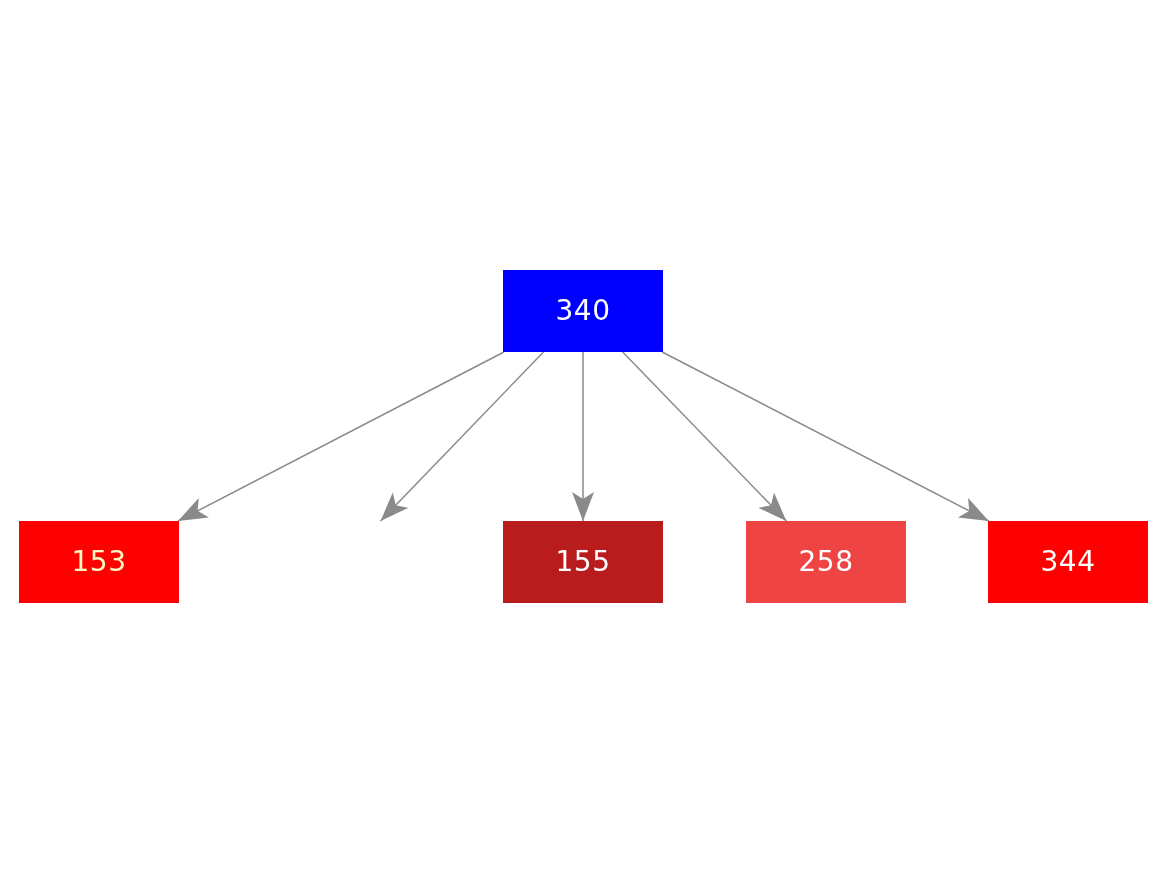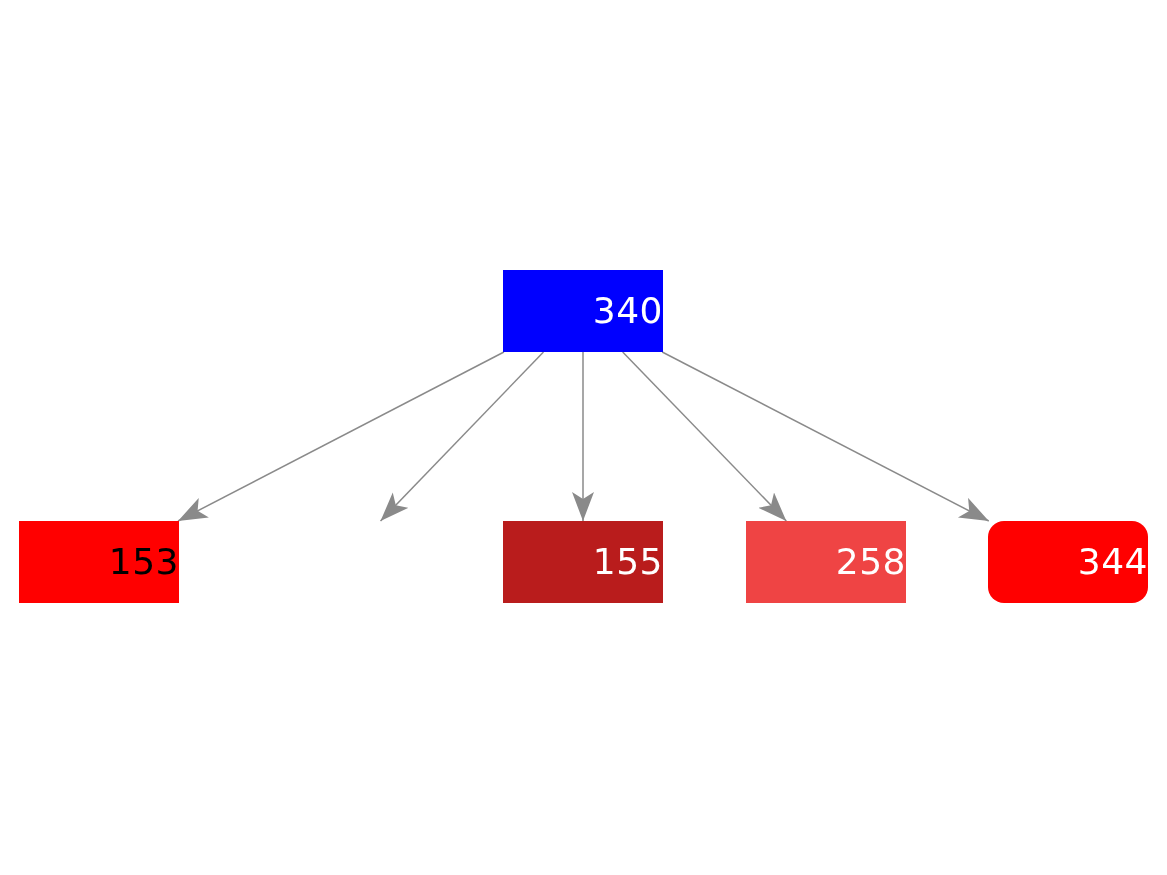--- a/index.html
+++ b/index.html
@@ -19,22 +19,22 @@
     position: absolute;
     left: 0;
     top: 0;
     width: 1167px;
     height: 875px;
   }
   .node {
     position: absolute;
     display: flex;
     align-items: center;
-    justify-content: flex-end;
-    font-size: 36px;
+    justify-content: center;
+    font-size: 28px;
     line-height: 1;
     letter-spacing: 0.5px;
     user-select: none;
   }
 </style>
 </head>
 <body>
 
 <div class="canvas">
   <svg class="edges" width="1167" height="875" viewBox="0 0 1167 875" xmlns="http://www.w3.org/2000/svg">
@@ -48,25 +48,25 @@
         <line x1="543.4701195219124" y1="352" x2="380.52988047808765" y2="521" stroke="#8a8a8a" stroke-width="1.5" marker-end="url(#arrowhead)"></line>
         <line x1="583" y1="352" x2="583" y2="521" stroke="#8a8a8a" stroke-width="1.5" marker-end="url(#arrowhead)"></line>
         <line x1="622.6932270916335" y1="352" x2="786.3067729083666" y2="521" stroke="#8a8a8a" stroke-width="1.5" marker-end="url(#arrowhead)"></line>
         <line x1="662.2231075697212" y1="352" x2="988.7768924302788" y2="521" stroke="#8a8a8a" stroke-width="1.5" marker-end="url(#arrowhead)"></line>
       </g>
   </svg>
 
 <div class="node" style="left: 503px; top: 270px; width: 160px; height: 82px; background: rgb(0, 0, 255); color: rgb(255, 255, 255);">
       <span>340</span>
     </div>
-    <div class="node" style="left: 19px; top: 521px; width: 160px; height: 82px; background: rgb(255, 0, 0); color: #000000;">
+    <div class="node" style="left: 19px; top: 521px; width: 160px; height: 82px; background: rgb(255, 0, 0); color: #fef9c3;">
       <span>153</span>
     </div>
     <div class="node" style="left: 503px; top: 521px; width: 160px; height: 82px; background: #b91c1c; color: rgb(255, 255, 255);">
       <span>155</span>
     </div>
     <div class="node" style="left: 746px; top: 521px; width: 160px; height: 82px; background: #ef4444; color: rgb(255, 255, 255);">
       <span>258</span>
     </div>
-    <div class="node" style="left: 988px; top: 521px; width: 160px; height: 82px; background: rgb(255, 0, 0); color: rgb(255, 255, 255); border-radius: 16px;">
+    <div class="node" style="left: 988px; top: 521px; width: 160px; height: 82px; background: rgb(255, 0, 0); color: rgb(255, 255, 255);">
       <span>344</span>
     </div>
   </div>
 
 </body></html>

